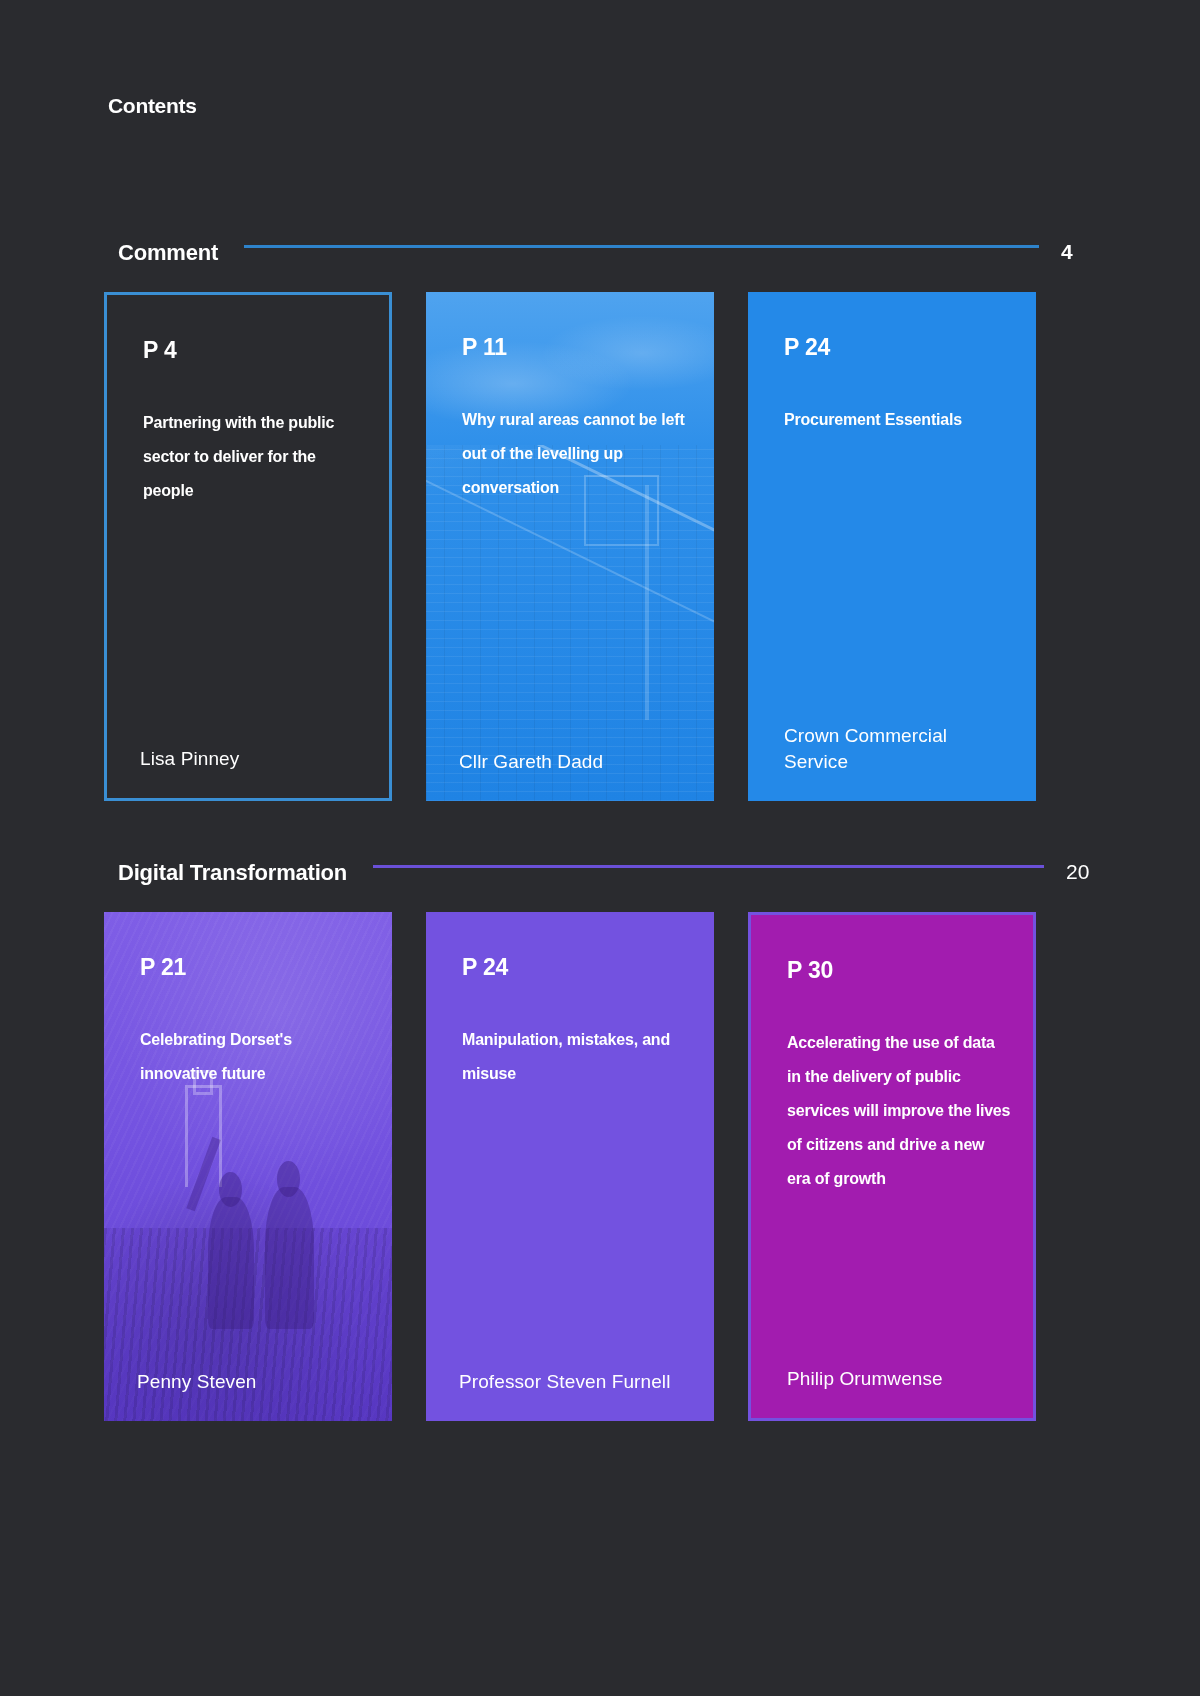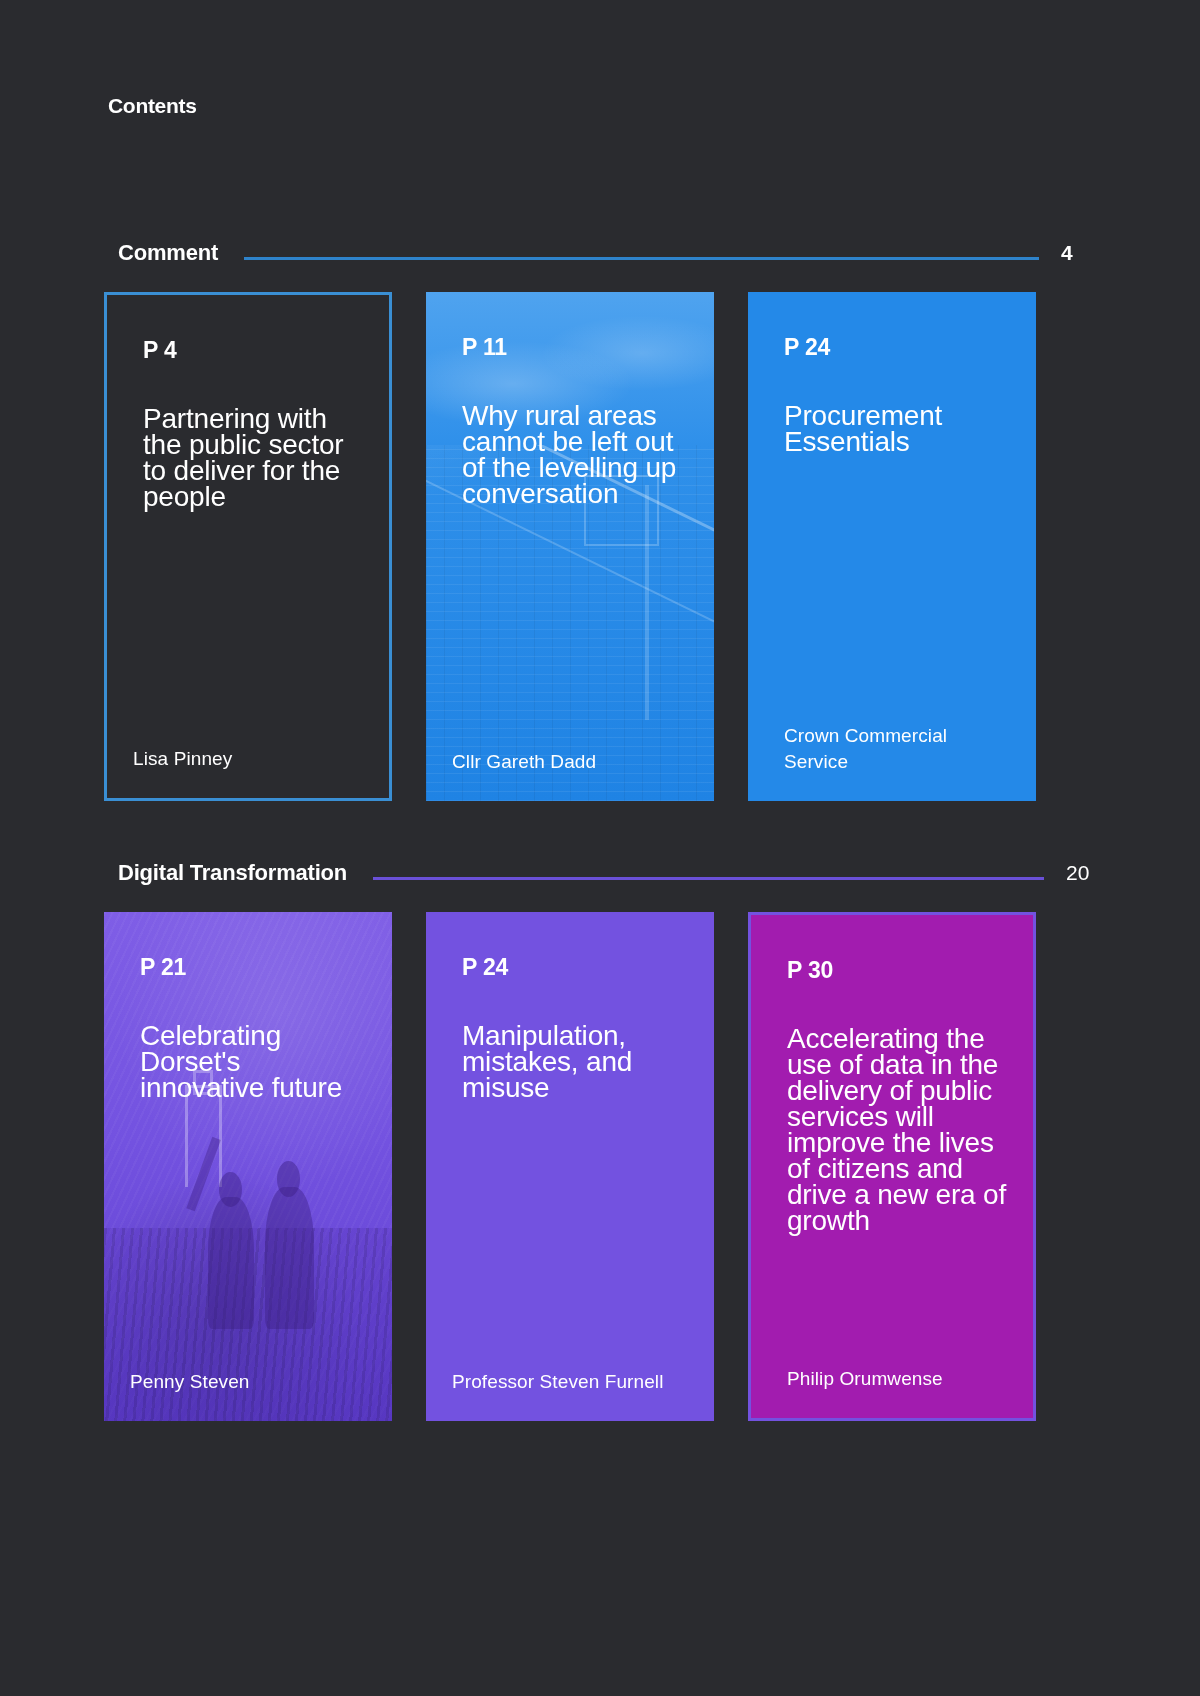--- a/index.html
+++ b/index.html
@@ -27,21 +27,20 @@
     font-size: 21px;
     font-weight: bold;
     color: #ffffff;
     letter-spacing: -0.3px;
     margin-left: 13px;
   }
 
   
   .section-header {
     display: flex;
-    align-items: center;
     gap: 0px;
     width: 100%;
   }
   .section-name {
     font-size: 22px;
     font-weight: bold;
     color: #ffffff;
     letter-spacing: -0.2px;
     white-space: nowrap;
   }
@@ -118,39 +117,39 @@
     font-weight: bold;
     color: #ffffff;
     margin-left: 14px;
     margin-bottom: 42px;
     letter-spacing: -0.2px;
   }
 
   .card-title {
     position: relative;
     z-index: 2;
-    font-size: 28px;
-    line-height: 26px;
-    font-weight: normal;
+    font-size: 16px;
+    line-height: 34px;
+    font-weight: bold;
     color: #ffffff;
     letter-spacing: -0.2px;
     margin-left: 2px;
   }
   .card-title.indent { margin-left: 14px; }
 
   .card-author {
     position: relative;
     z-index: 2;
     margin-top: auto;
     font-size: 19px;
     line-height: 26px;
     color: #ffffff;
     letter-spacing: 0.1px;
     font-weight: normal;
-    margin-left: 4px;
+    margin-left: 11px;
   }
   .card-author.indent { margin-left: 14px; }
 
   
   .photo {
     position: absolute;
     inset: 0;
     z-index: 1;
     pointer-events: none;
   }

